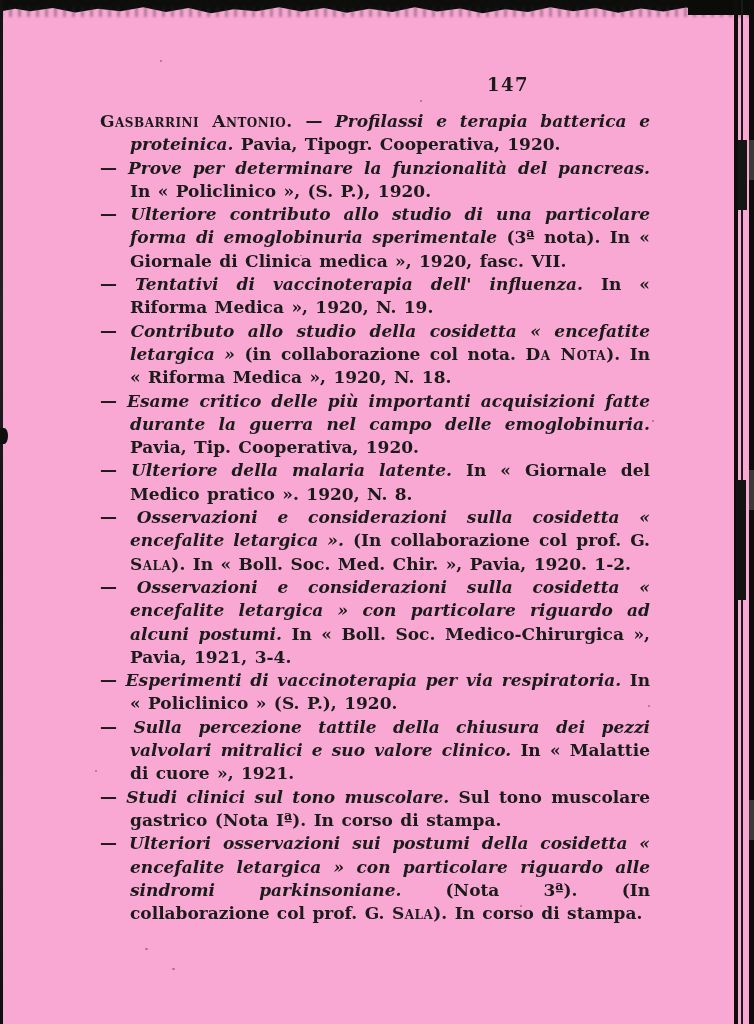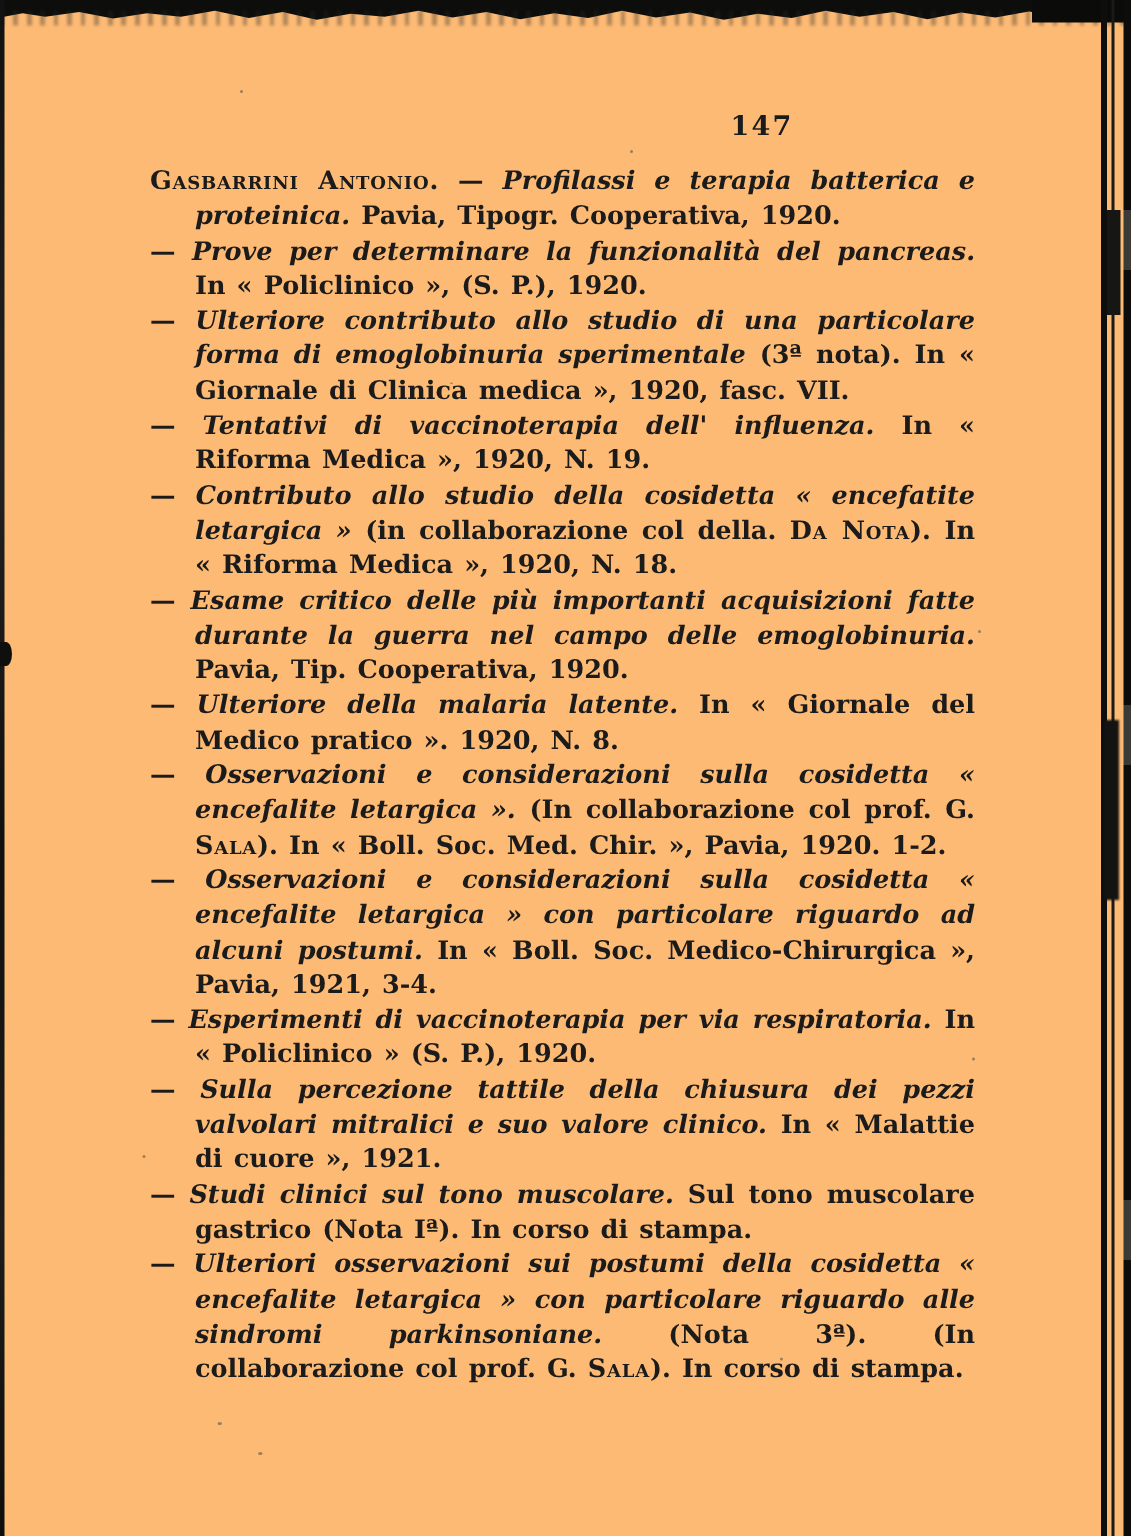--- a/index.html
+++ b/index.html
@@ -3,21 +3,21 @@
 <meta charset="utf-8">
 <style>
   html,body{margin:0;padding:0;}
   body{
     width:754px;height:1024px;overflow:hidden;
     background:#fcfcfa;
     font-family:"DejaVu Serif","Liberation Serif",serif;
     color:#1b1b1b;
     position:relative;
   }
-  .page{position:absolute;inset:0;background:#fdba74;}
+  .page{position:absolute;inset:0;background:#f9a8d4;}
 
   
   .top-edge{
     position:absolute;top:0;left:0;width:754px;height:20px;
     background:#0d0d0c;
     clip-path:polygon(0 0,100% 0,100% 62%,97% 45%,94% 62%,91% 38%,88% 58%,85% 42%,82% 64%,79% 40%,76% 56%,73% 36%,70% 60%,67% 46%,64% 66%,61% 42%,58% 58%,55% 36%,52% 60%,49% 44%,46% 64%,43% 40%,40% 58%,37% 36%,34% 56%,31% 46%,28% 66%,25% 40%,22% 60%,19% 36%,16% 56%,13% 44%,10% 62%,7% 40%,4% 56%,2% 44%,0 58%);
   }
   .top-edge-shadow{
     position:absolute;top:7px;left:0;width:754px;height:10px;
     background:repeating-linear-gradient(90deg,rgba(40,40,38,.35) 0 3px,rgba(40,40,38,0) 3px 9px);
@@ -79,21 +79,21 @@
   <div class="speck" style="left:520px;top:905px;width:2px;height:2px;"></div>
   <div class="speck" style="left:145px;top:948px;width:3px;height:2px;"></div>
   <div class="speck" style="left:172px;top:968px;width:3px;height:2px;"></div>
 
   <div class="page-number">147</div>
   <main class="content">
       <p class="entry"><span class="sc">Gasbarrini Antonio.</span><span class="r"> — </span><span class="i">Profilassi e terapia batterica e proteinica.</span><span class="r"> Pavia, Tipogr. Cooperativa, 1920.</span></p>
       <p class="entry"><span class="r">— </span><span class="i">Prove per determinare la funzionalità del pancreas.</span><span class="r"> In « Policlinico », (S. P.), 1920.</span></p>
       <p class="entry"><span class="r">— </span><span class="i">Ulteriore contributo allo studio di una particolare forma di emoglobinuria sperimentale</span><span class="r"> (3ª nota). In « Giornale di Clinica medica », 1920, fasc. VII.</span></p>
       <p class="entry"><span class="r">— </span><span class="i">Tentativi di vaccinoterapia dell' influenza.</span><span class="r"> In « Riforma Medica », 1920, N. 19.</span></p>
-      <p class="entry"><span class="r">— </span><span class="i">Contributo allo studio della cosidetta « encefatite letargica »</span><span class="r"> (in collaborazione col della. </span><span class="sc">Da Nota</span><span class="r">). In « Riforma Medica », 1920, N. 18.</span></p>
+      <p class="entry"><span class="r">— </span><span class="i">Contributo allo studio della cosidetta « encefatite letargica »</span><span class="r"> (in collaborazione col nota. </span><span class="sc">Da Nota</span><span class="r">). In « Riforma Medica », 1920, N. 18.</span></p>
       <p class="entry"><span class="r">— </span><span class="i">Esame critico delle più importanti acquisizioni fatte durante la guerra nel campo delle emoglobinuria.</span><span class="r"> Pavia, Tip. Cooperativa, 1920.</span></p>
       <p class="entry"><span class="r">— </span><span class="i">Ulteriore della malaria latente.</span><span class="r"> In « Giornale del Medico pratico ». 1920, N. 8.</span></p>
       <p class="entry"><span class="r">— </span><span class="i">Osservazioni e considerazioni sulla cosidetta « encefalite letargica ».</span><span class="r"> (In collaborazione col prof. G. </span><span class="sc">Sala</span><span class="r">). In « Boll. Soc. Med. Chir. », Pavia, 1920. 1-2.</span></p>
       <p class="entry"><span class="r">— </span><span class="i">Osservazioni e considerazioni sulla cosidetta « encefalite letargica » con particolare riguardo ad alcuni postumi.</span><span class="r"> In « Boll. Soc. Medico-Chirurgica », Pavia, 1921, 3-4.</span></p>
       <p class="entry"><span class="r">— </span><span class="i">Esperimenti di vaccinoterapia per via respiratoria.</span><span class="r"> In « Policlinico » (S. P.), 1920.</span></p>
       <p class="entry"><span class="r">— </span><span class="i">Sulla percezione tattile della chiusura dei pezzi valvolari mitralici e suo valore clinico.</span><span class="r"> In « Malattie di cuore », 1921.</span></p>
       <p class="entry"><span class="r">— </span><span class="i">Studi clinici sul tono muscolare.</span><span class="r"> Sul tono muscolare gastrico (Nota Iª). In corso di stampa.</span></p>
       <p class="entry"><span class="r">— </span><span class="i">Ulteriori osservazioni sui postumi della cosidetta « encefalite letargica » con particolare riguardo alle sindromi parkinsoniane.</span><span class="r"> (Nota 3ª). (In collaborazione col prof. G. </span><span class="sc">Sala</span><span class="r">). In corso di stampa.</span></p>
     </main>
 

